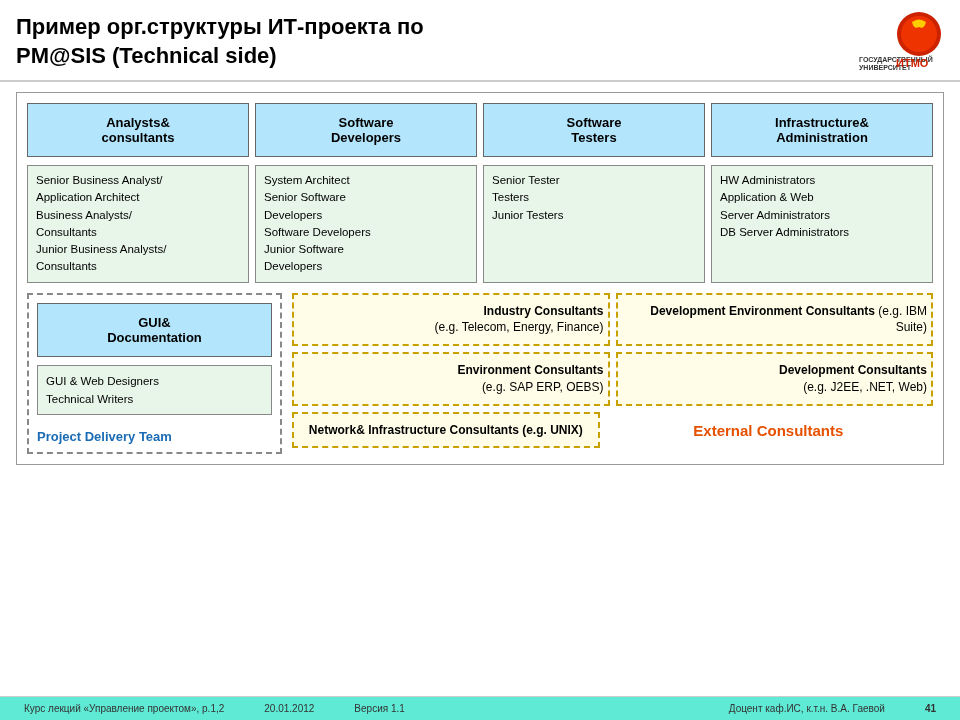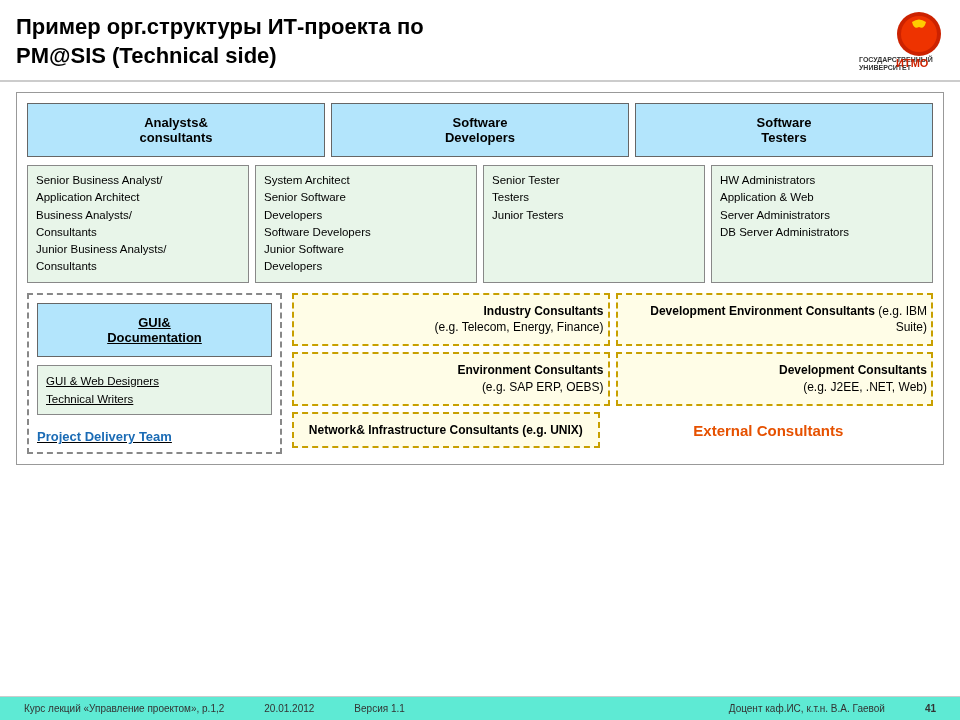--- a/index.html
+++ b/index.html
@@ -87,21 +87,20 @@
     }
 
     
     .left-panel {
       border: 2px dashed #888;
       padding: 8px;
       width: 255px;
       flex-shrink: 0;
       margin-right: 10px;
       position: relative;
-      text-decoration: underline;
     }
     .left-panel-inner {
       display: flex;
       flex-direction: column;
       gap: 8px;
     }
     .gui-cat-box {
       background: #b3e5fc;
       border: 1px solid #666;
       padding: 6px 4px;
@@ -224,20 +223,21 @@
   </svg>
 </div>
 
 <div class="main">
   <div class="diagram">
 
     <div class="top-row">
       <div class="cat-box">Analysts&amp;<br>consultants</div>
       <div class="cat-box">Software<br>Developers</div>
       <div class="cat-box">Software<br>Testers</div>
+      <div class="cat-box">Infrastructure&amp;<br>Administration</div>
     </div>
 
     <div class="mid-row">
       <div class="detail-box">
         Senior Business Analyst/<br>
         Application Architect<br>
         Business Analysts/<br>
         Consultants<br>
         Junior Business Analysts/<br>
         Consultants

